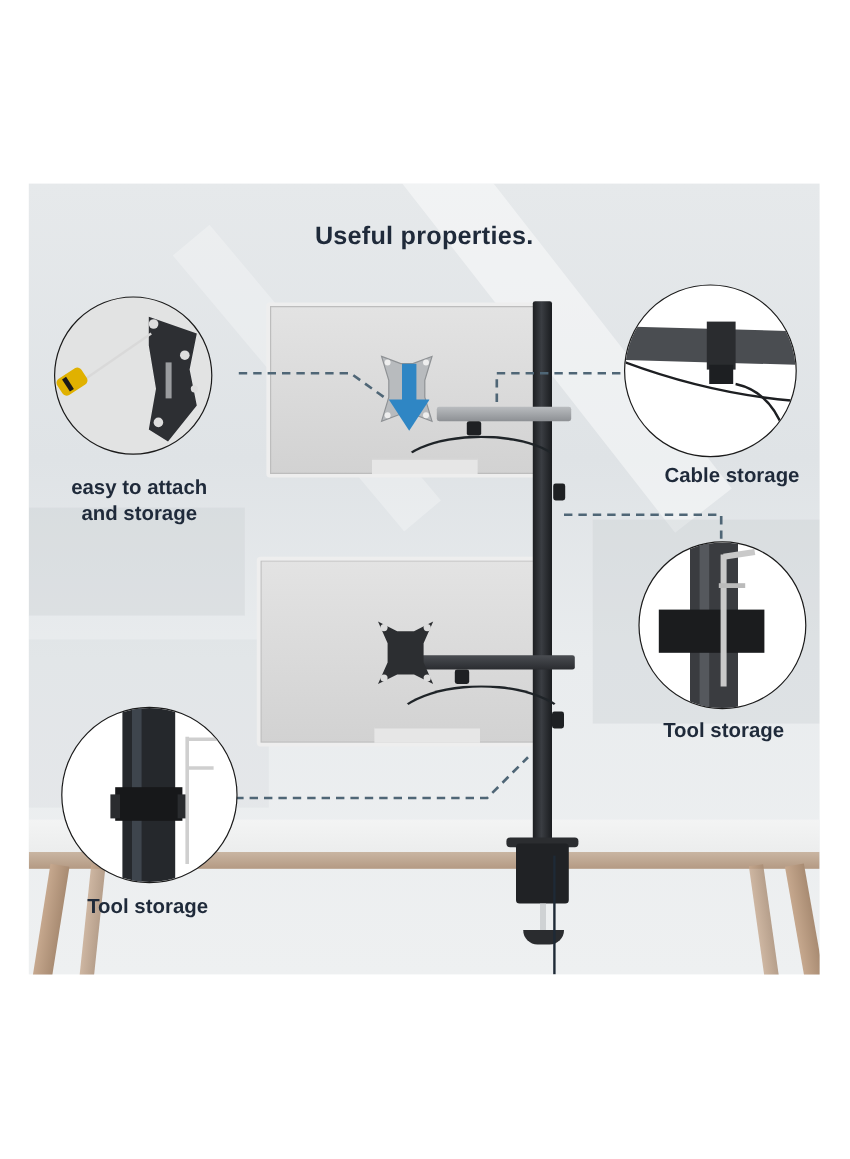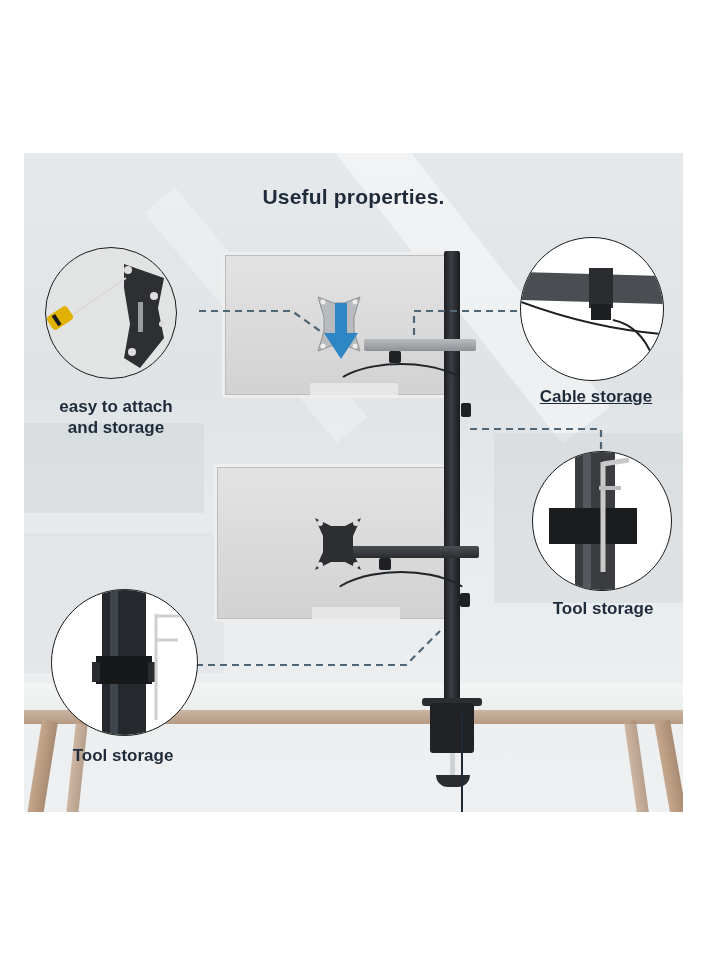--- a/index.html
+++ b/index.html
@@ -124,21 +124,21 @@
 
   <div class="circle" style="left:496px;top:84px;width:142px;height:142px;">
     <svg width="142" height="142" viewBox="0 0 142 142">
       <path d="M0 34 L142 38 L142 66 L0 62 Z" fill="#4a4d51"></path>
       <rect x="68" y="30" width="24" height="40" fill="#2a2c2f"></rect>
       <rect x="70" y="66" width="20" height="16" fill="#1d1f22"></rect>
       <path d="M0 64 Q70 90 140 96" stroke="#1d1f22" stroke-width="2" fill="none"></path>
       <path d="M92 82 Q120 88 132 120" stroke="#1d1f22" stroke-width="2" fill="none"></path>
     </svg>
   </div>
-  <div class="label" style="left:498px;top:233px;width:148px;text-decoration:underline;">Cable storage</div>
+  <div class="label" style="left:512px;top:233px;width:148px;">Cable storage</div>
 
   <div class="circle" style="left:508px;top:298px;width:138px;height:138px;">
     <svg width="138" height="138" viewBox="0 0 138 138">
       <rect x="42" y="0" width="40" height="138" fill="#3a3c40"></rect>
       <rect x="50" y="0" width="8" height="138" fill="#55585d"></rect>
       <rect x="16" y="56" width="88" height="36" fill="#1b1c1e"></rect>
       <path d="M70 10 L70 120" stroke="#c9c9c9" stroke-width="5"></path>
       <path d="M70 12 L96 8" stroke="#c9c9c9" stroke-width="5"></path>
       <rect x="66" y="34" width="22" height="4" fill="#bbb"></rect>
     </svg>

